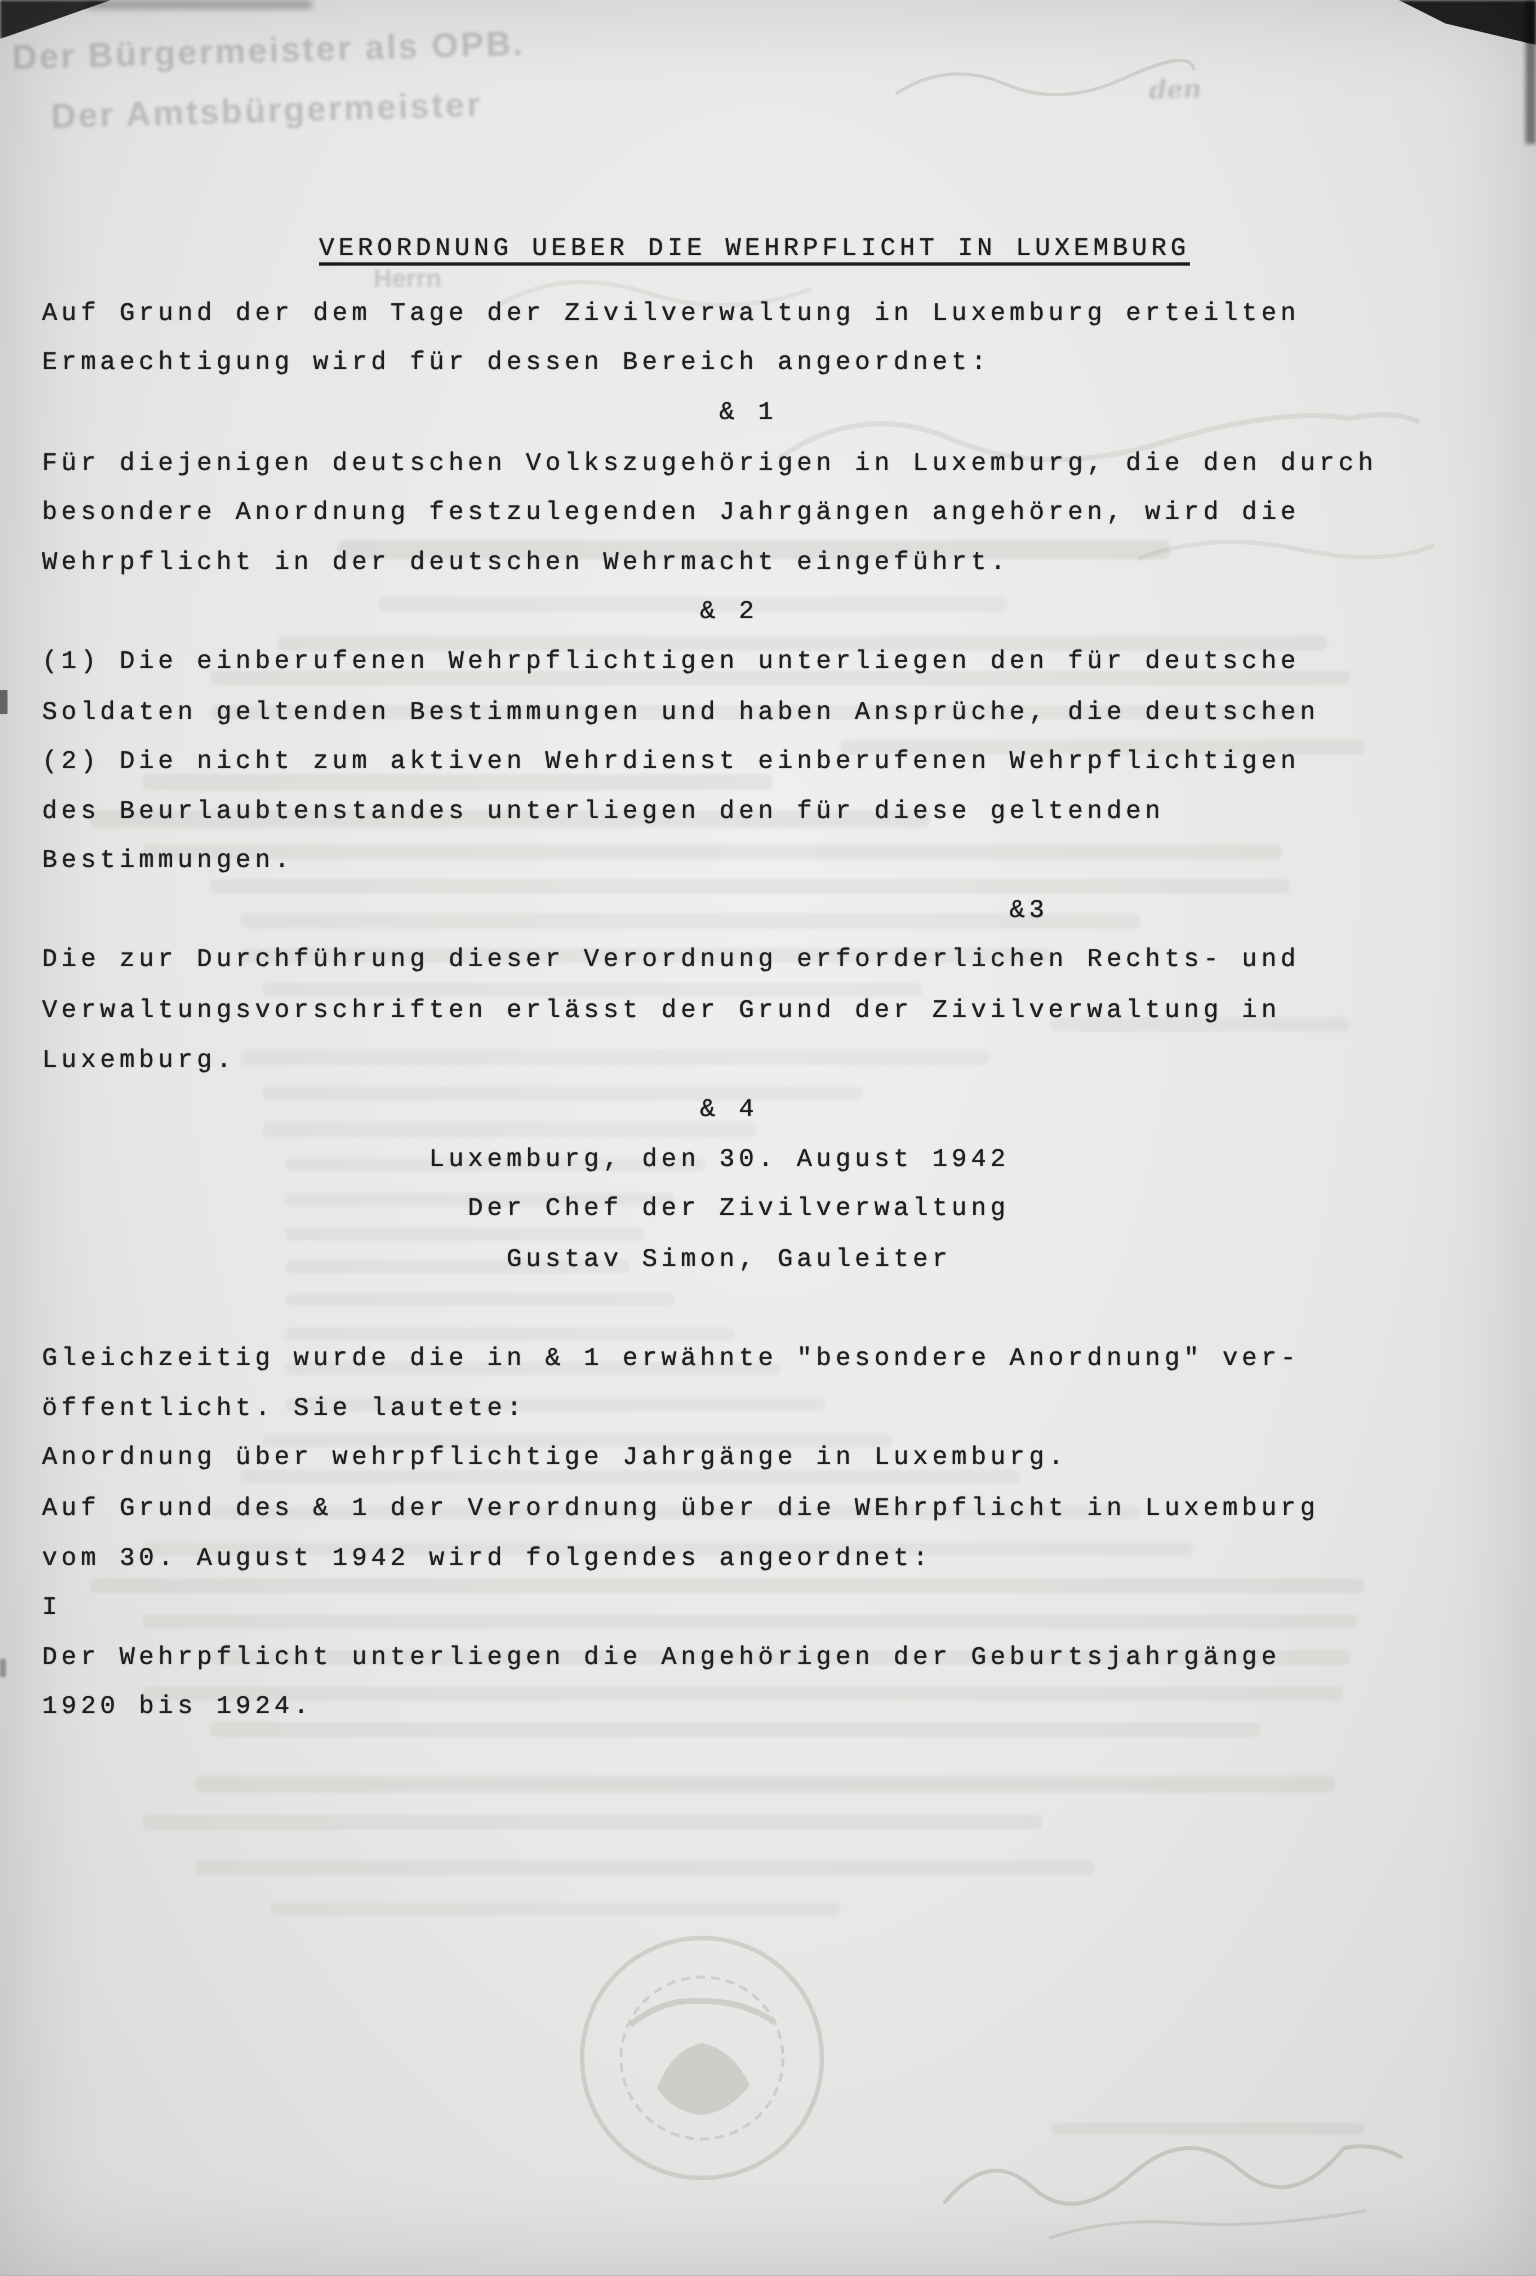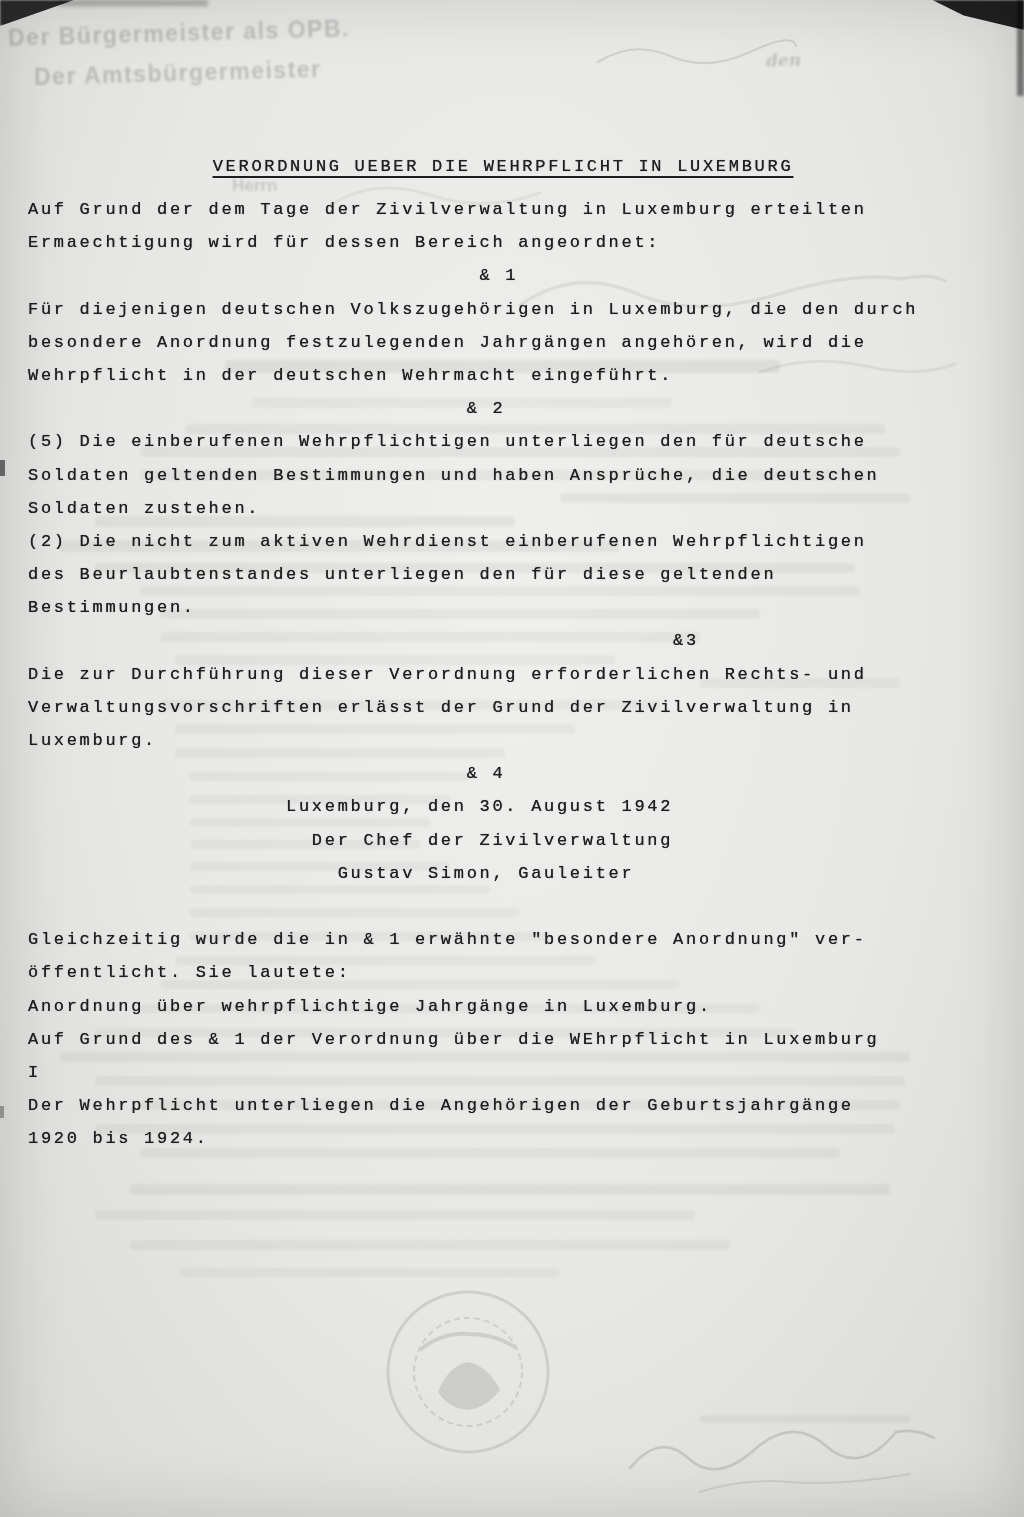--- a/index.html
+++ b/index.html
@@ -31,21 +31,21 @@
   
   .ghost{position:absolute;inset:0;z-index:1;pointer-events:none;}
   .ghost-text{
     position:absolute;
     font-family:"Liberation Sans","DejaVu Sans",sans-serif;
     font-weight:bold;color:rgba(92,92,92,.30);
     filter:blur(.9px);white-space:pre;
   }
   .g-h1{top:20px;left:8px;font-size:23px;letter-spacing:1.5px;transform:rotate(-1.6deg);}
   .g-h2{top:60px;left:34px;font-size:23px;letter-spacing:1.5px;transform:rotate(-1.6deg);}
-  .g-herrn{top:176px;left:232px;font-size:17px;font-weight:600;color:rgba(110,110,110,.28);}
+  .g-herrn{top:176px;left:249px;font-size:17px;font-weight:600;color:rgba(110,110,110,.28);}
   .g-den{top:50px;left:766px;font-size:17px;font-style:italic;font-family:"DejaVu Serif",serif;color:rgba(100,100,100,.30);transform:rotate(-2deg);}
   .gbar{
     position:absolute;border-radius:4px;background:#84847e;filter:blur(1px);
   }
   .gsvg{position:absolute;top:0;left:0;}
   
   .corner-tl{position:absolute;top:0;left:0;width:74px;height:26px;background:#101010;
     clip-path:polygon(0 0,100% 0,52% 48%,0 100%);filter:blur(1px);opacity:.88;z-index:4;}
   .smear-top{position:absolute;top:0;left:58px;width:150px;height:6px;background:#000;opacity:.25;filter:blur(2px);z-index:4;}
   .corner-tr{position:absolute;top:0;right:0;width:104px;height:30px;background:#0a0a0a;
@@ -132,39 +132,39 @@
   <div class="content">
     <h1 class="doc-title">VERORDNUNG UEBER DIE WEHRPFLICHT IN LUXEMBURG</h1>
     <div id="doc-body">
         <div class="tline">Auf Grund der dem Tage der Zivilverwaltung in Luxemburg erteilten</div>
         <div class="tline">Ermaechtigung wird für dessen Bereich angeordnet:</div>
         <div class="tline">                                   &amp; 1</div>
         <div class="tline">Für diejenigen deutschen Volkszugehörigen in Luxemburg, die den durch</div>
         <div class="tline">besondere Anordnung festzulegenden Jahrgängen angehören, wird die</div>
         <div class="tline">Wehrpflicht in der deutschen Wehrmacht eingeführt.</div>
         <div class="tline">                                  &amp; 2</div>
-        <div class="tline">(5) Die einberufenen Wehrpflichtigen unterliegen den für deutsche</div>
+        <div class="tline">(1) Die einberufenen Wehrpflichtigen unterliegen den für deutsche</div>
         <div class="tline">Soldaten geltenden Bestimmungen und haben Ansprüche, die deutschen</div>
-        <div class="tline">Soldaten zustehen.</div>
         <div class="tline">(2) Die nicht zum aktiven Wehrdienst einberufenen Wehrpflichtigen</div>
         <div class="tline">des Beurlaubtenstandes unterliegen den für diese geltenden</div>
         <div class="tline">Bestimmungen.</div>
         <div class="tline">                                                  &amp;3</div>
         <div class="tline">Die zur Durchführung dieser Verordnung erforderlichen Rechts- und</div>
         <div class="tline">Verwaltungsvorschriften erlässt der Grund der Zivilverwaltung in</div>
         <div class="tline">Luxemburg.</div>
         <div class="tline">                                  &amp; 4</div>
         <div class="tline">                    Luxemburg, den 30. August 1942</div>
         <div class="tline">                      Der Chef der Zivilverwaltung</div>
         <div class="tline">                        Gustav Simon, Gauleiter</div>
         <div class="tline"></div>
         <div class="tline">Gleichzeitig wurde die in &amp; 1 erwähnte "besondere Anordnung" ver-</div>
         <div class="tline">öffentlicht. Sie lautete:</div>
         <div class="tline">Anordnung über wehrpflichtige Jahrgänge in Luxemburg.</div>
         <div class="tline">Auf Grund des &amp; 1 der Verordnung über die WEhrpflicht in Luxemburg</div>
+        <div class="tline">vom 30. August 1942 wird folgendes angeordnet:</div>
         <div class="tline">I</div>
         <div class="tline">Der Wehrpflicht unterliegen die Angehörigen der Geburtsjahrgänge</div>
         <div class="tline">1920 bis 1924.</div>
       </div>
   </div>
 
   <div class="corner-tl"></div>
   <div class="smear-top"></div>
   <div class="corner-tr"></div>
   <div class="edge-tr"></div>

